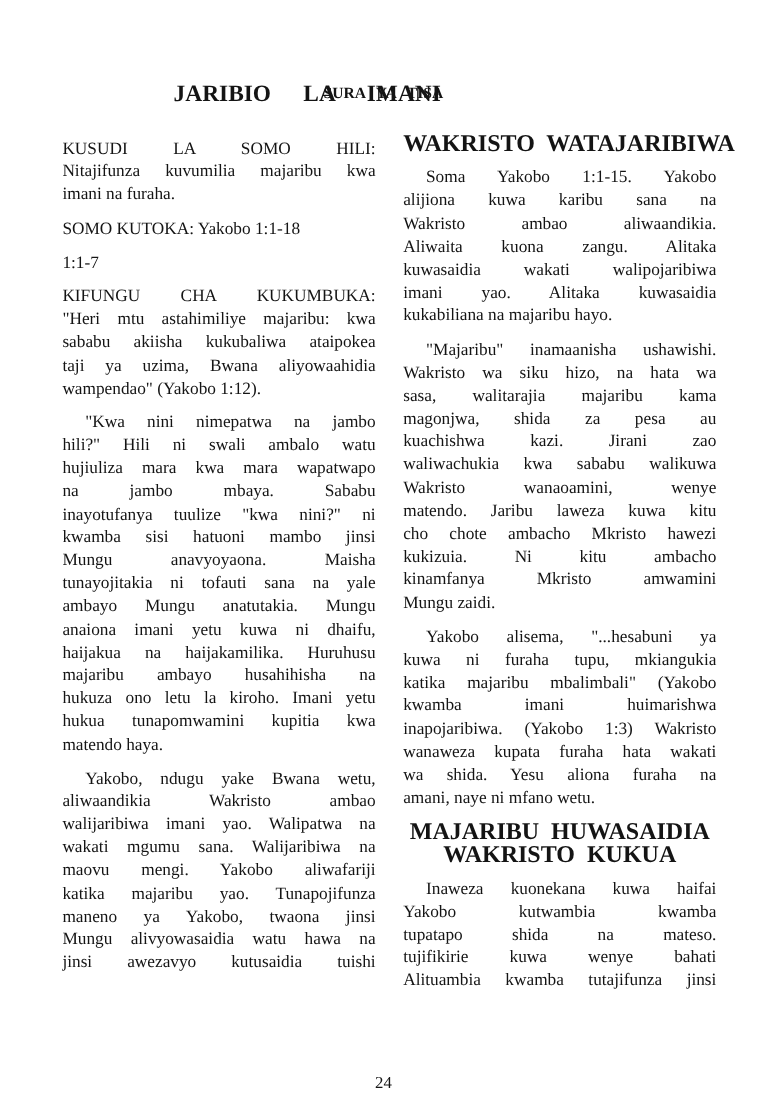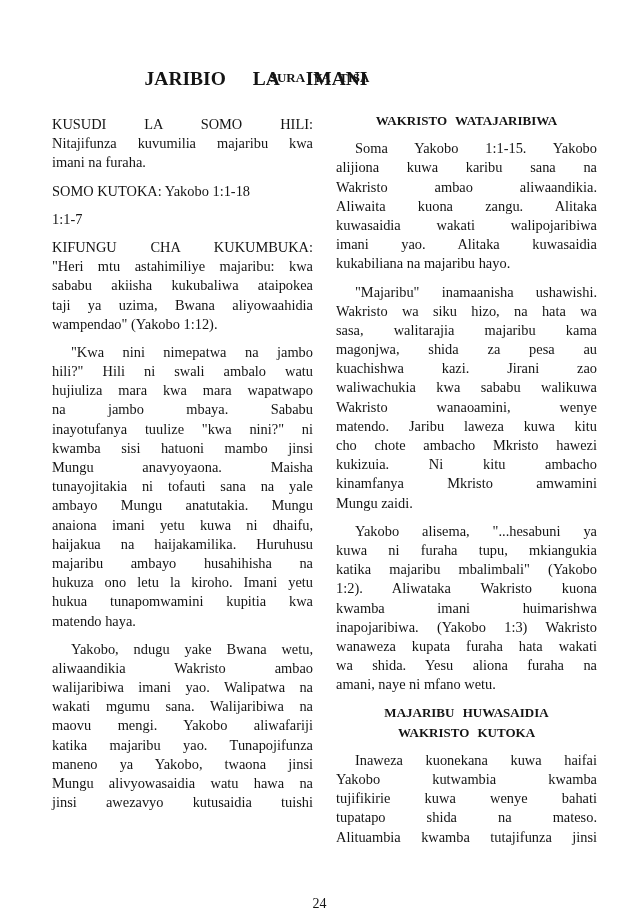--- a/index.html
+++ b/index.html
@@ -20,21 +20,21 @@
   .col-left { left: 52px; top: 115px; width: 261px; }
   .col-right { left: 336px; top: 111px; width: 261px; }
   .para { margin: 0 0 9px 0; }
   .line {
     display: block; text-align: justify; text-align-last: justify;
     white-space: nowrap; height: 19.2px;
   }
   .line.last { text-align-last: left; }
   .line.indent { padding-left: 19px; }
   .heading {
-    text-align: center; font-weight: bold; font-size: 13px;
+    text-align: center; font-weight: bold; font-size: 20px;
     word-spacing: 5px; margin: 0 0 9px 0; line-height: 19.2px;
   }
   .heading .line { text-align: center; text-align-last: center; }
   .pagenum {
     position: absolute; top: 856px; left: 0; width: 639px; text-align: center;
     font-size: 14px;
     margin-top: 40px;
   }
 </style>
 </head>
@@ -115,33 +115,32 @@
       <span class="line">matendo. Jaribu laweza kuwa kitu</span>
       <span class="line">cho chote ambacho Mkristo hawezi</span>
       <span class="line">kukizuia. Ni kitu ambacho</span>
       <span class="line">kinamfanya Mkristo amwamini</span>
       <span class="line last">Mungu zaidi.</span>
     </div>
     <div class="para">
       <span class="line indent">Yakobo alisema, "...hesabuni ya</span>
       <span class="line">kuwa ni furaha tupu, mkiangukia</span>
       <span class="line">katika majaribu mbalimbali" (Yakobo</span>
-      <span class="line">1:2). Aliwataka Wakristo kuona</span>
       <span class="line">kwamba imani huimarishwa</span>
       <span class="line">inapojaribiwa. (Yakobo 1:3) Wakristo</span>
       <span class="line">wanaweza kupata furaha hata wakati</span>
       <span class="line">wa shida. Yesu aliona furaha na</span>
       <span class="line last">amani, naye ni mfano wetu.</span>
     </div>
     <div class="heading">
       <span class="line">MAJARIBU HUWASAIDIA</span>
-      <span class="line">WAKRISTO KUTOKA</span>
+      <span class="line">WAKRISTO KUKUA</span>
     </div>
     <div class="para">
       <span class="line indent">Inaweza kuonekana kuwa haifai</span>
       <span class="line">Yakobo kutwambia kwamba</span>
+      <span class="line">tupatapo shida na mateso.</span>
       <span class="line">tujifikirie kuwa wenye bahati</span>
-      <span class="line">tupatapo shida na mateso.</span>
       <span class="line">Alituambia kwamba tutajifunza jinsi</span>
     </div>
   </div>
 
 <div class="pagenum">24</div>
 
 </body></html>

